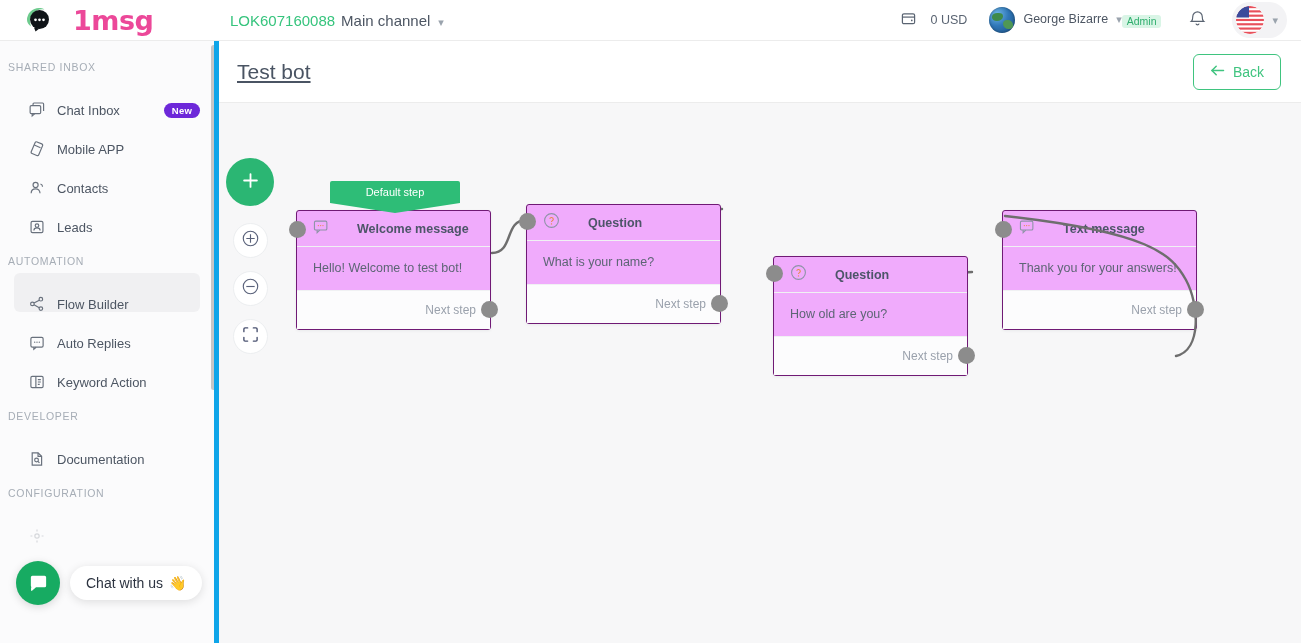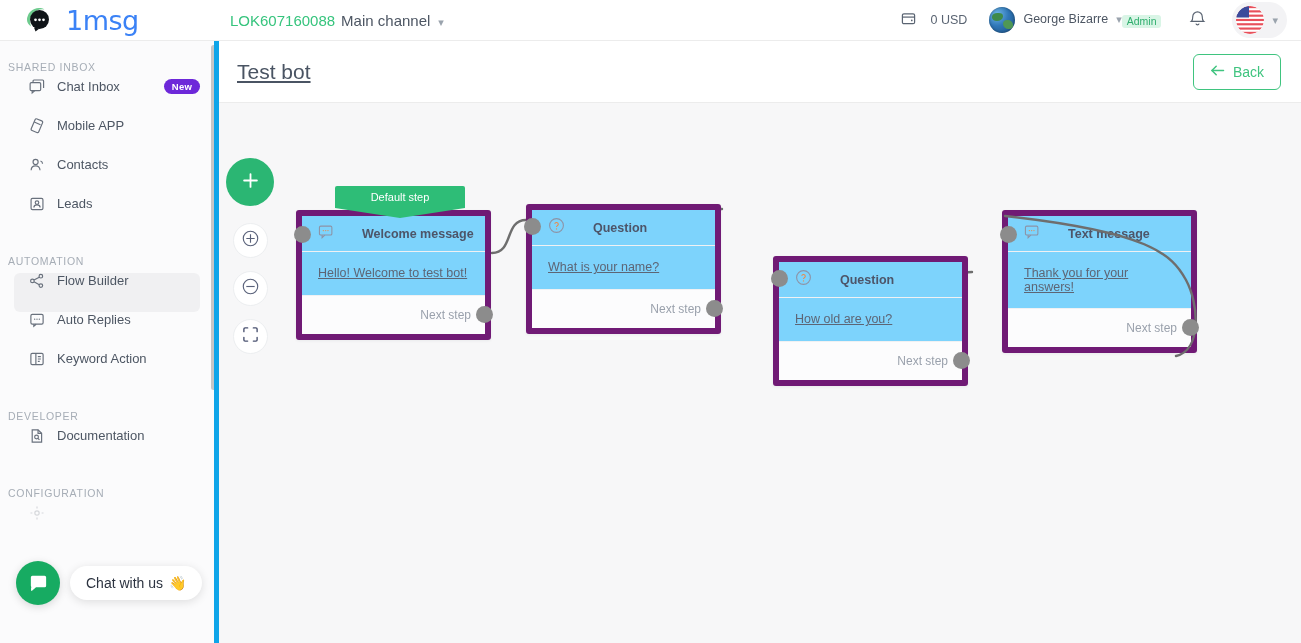--- a/index.html
+++ b/index.html
@@ -19,22 +19,22 @@
     display: flex; align-items: center;
     z-index: 30;
   }
   .logo-wrap {
     width: 220px; height: 41px; display: flex; align-items: center;
     padding-left: 22px;
   }
   .logo-mark { position: relative; width: 34px; height: 34px; flex: 0 0 34px; }
   .logo-text {
     font-family: "DejaVu Sans", sans-serif;
-    font-size: 27px; font-weight: 400; color: #3b82f6;
-    letter-spacing: -0.5px; margin-left: 10px; line-height: 1;
+    font-size: 27px; font-weight: 700; color: #ec4899;
+    letter-spacing: -0.5px; margin-left: 17px; line-height: 1;
   }
   .channel-sel {
     display: flex; align-items: baseline; gap: 6px; margin-left: 10px;
     font-size: 15px; cursor: pointer;
   }
   .channel-id { color: #36c47d; }
   .channel-name { color: #4d5663; }
   .caret-sm { color: #9aa3ad; font-size: 11px; margin-left: 2px; }
 
   .topbar-right {
@@ -80,21 +80,21 @@
   .sidebar {
     position: absolute; left: 0; top: 41px; width: 219px; height: 602px;
     background: #fbfbfc; border-right: 5px solid #0ea5e9;
     overflow: hidden;
   }
   .side-section {
     font-size: 10.5px; letter-spacing: .7px; color: #a6adb6;
     padding: 20px 0 6px 8px; text-transform: uppercase;
   }
   .side-item {
-    display: flex; align-items: flex-start; height: 39px;
+    display: flex; align-items: flex-end; height: 39px;
     margin: 0 14px; padding-left: 15px; border-radius: 6px;
     cursor: pointer; position: relative;
   }
   .side-item.active { background: #f0f0f2; }
   .side-ico { width: 22px; flex: 0 0 22px; display:flex; align-items:center; color:#69717d; }
   .side-label { font-size: 13px; color: #4d5663; margin-left: 6px; }
   .badge-new {
     margin-left: auto; background: #6d28d9; color: #fff;
     font-size: 9.5px; font-weight: 700; border-radius: 9px;
     padding: 2px 8px; letter-spacing: .2px;
@@ -154,34 +154,34 @@
   }
   .zoom-ctrls { position: absolute; left: 14px; top: 119px; }
   .zoom-btn {
     width: 35px; height: 35px; border-radius: 50%; background: #fff;
     border: 1px solid #eceef0; margin-bottom: 13px;
     display: flex; align-items: center; justify-content: center; cursor: pointer;
   }
 
   
   .node {
-    position: absolute; background: #7dd3fc;
-    border: 6px solid #701a75; border-radius: 3px;
+    position: absolute; background: #f0abfc;
+    border: 1px solid #701a75; border-radius: 3px;
     box-shadow: 0 1px 3px rgba(20,30,50,.06);
     overflow: visible;
   }
   .node-head {
     height: 36px; display: flex; align-items: center;
     padding-left: 16px; gap: 28px;
     border-bottom: 1px solid #f0f1f3;
   }
   .node-title { font-size: 12.5px; font-weight: 700; color: #4d5569; }
   .node-body {
     padding: 14px 16px; font-size: 12.5px; color: #5d6575;
-    border-bottom: 1px solid #f0f1f3; min-height: 44px; text-decoration: underline;
+    border-bottom: 1px solid #f0f1f3; min-height: 44px;
   }
   .node-foot {
     height: 38px; display: flex; align-items: center; justify-content: flex-end;
     padding-right: 14px; font-size: 12px; color: #9aa1ac; background:#fcfcfd;
   }
   .default-tag {
     position: absolute; left: 33px; top: -30px; width: 130px; height: 22px;
     background: #2ebd77; color: #fff; font-size: 11px;
     display: flex; align-items: center; justify-content: center;
     border-radius: 2px 2px 0 0;

